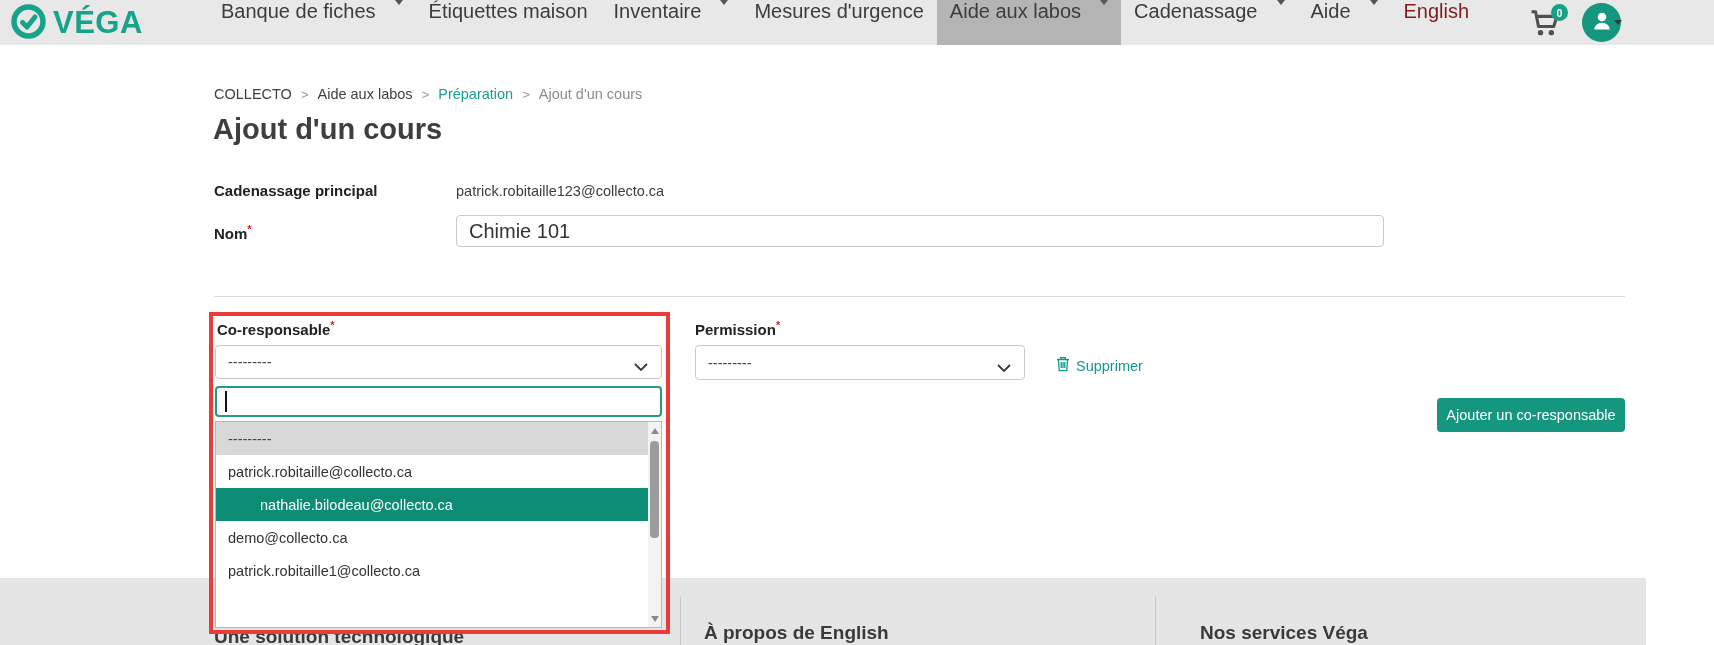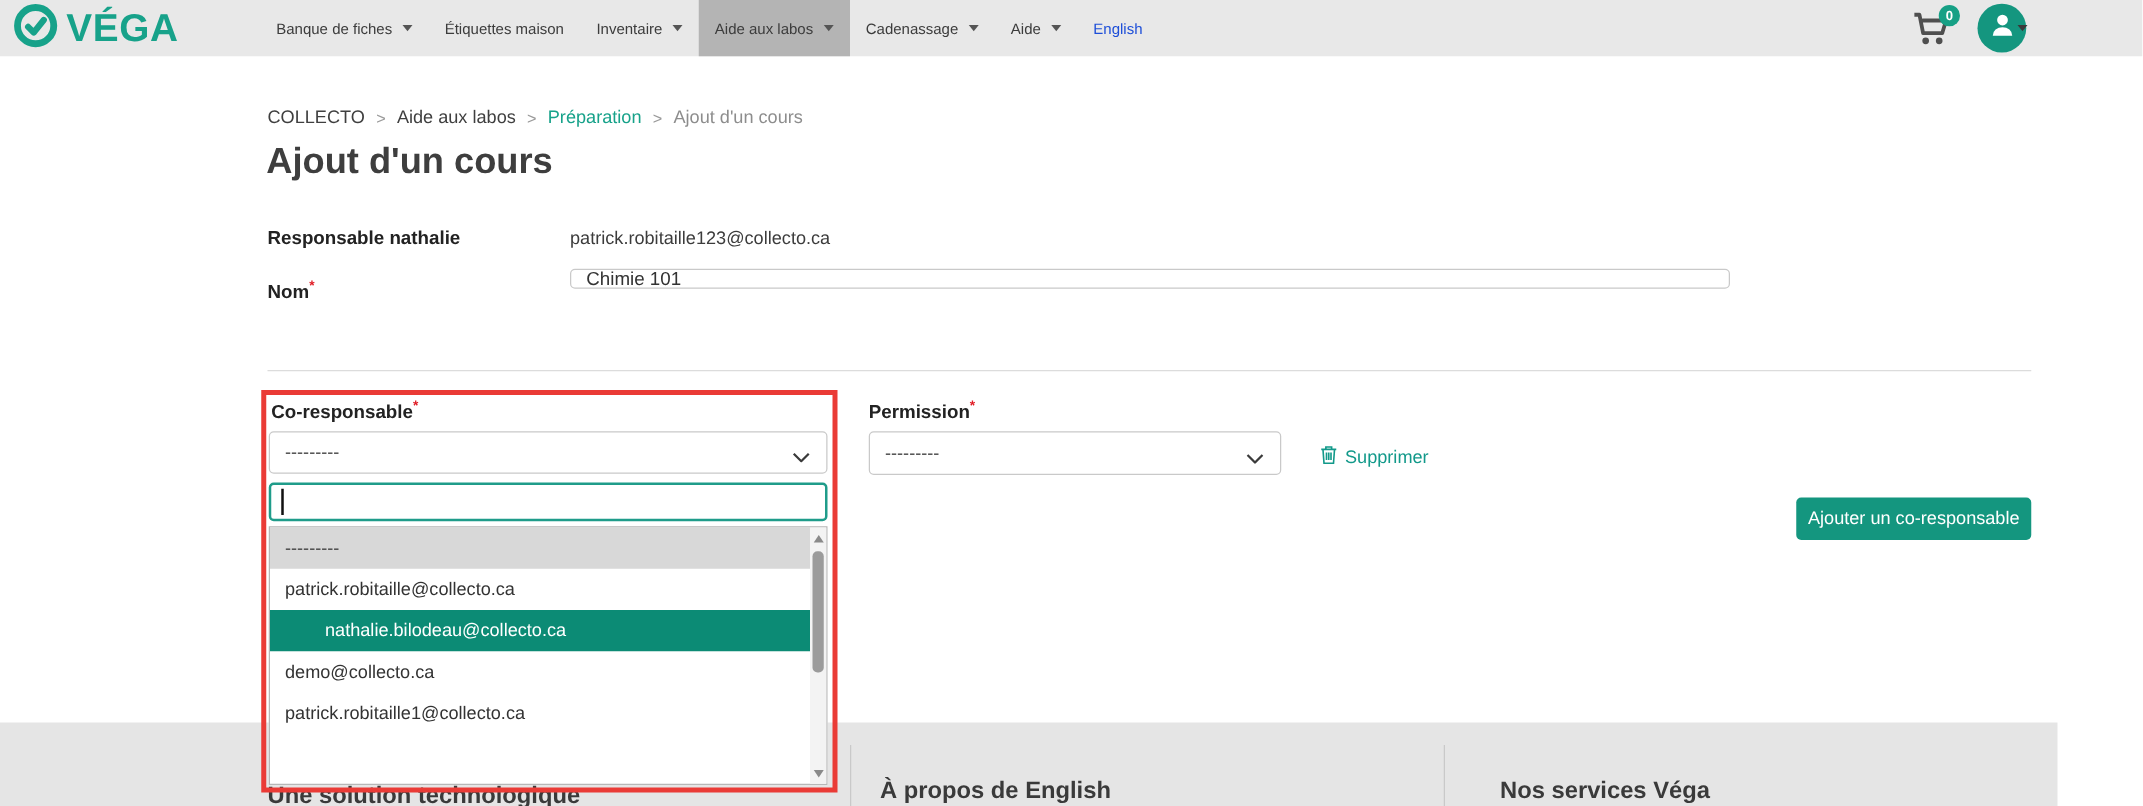--- a/index.html
+++ b/index.html
@@ -7,44 +7,44 @@
   body {
     position:relative; overflow:hidden; background:#fff;
     font-family:"Liberation Sans", sans-serif; color:#3c3c3c;
   }
 
   
   .header { position:absolute; left:0; top:0; width:1714px; height:45px; background:#e8e8e8; z-index:40; }
   .logo { position:absolute; left:10px; top:3px; height:40px; display:flex; align-items:center; gap:6px; cursor:pointer; }
   .logo-text { font-size:31px; font-weight:bold; color:#17a28a; letter-spacing:.5px; }
   .nav { position:absolute; left:208px; top:0; height:45px; display:flex; align-items:stretch; }
-  .nav-item { display:flex; align-items:center; gap:8px; padding:0 13px; font-size:12px; color:#3c3c3c; cursor:pointer; white-space:nowrap; }
+  .nav-item { display:flex; gap:19px; padding:0 13px; font-size:20px; color:#3c3c3c; cursor:pointer; white-space:nowrap; }
   .nav-item.active { background:#b4b4b4; }
-  .nav-item.muted { color:#1d4ed8; }
+  .nav-item.muted { color:#7f1d1d; }
   .tri-down { width:0; height:0; border-left:4px solid transparent; border-right:4px solid transparent; border-top:5px solid #555; }
   .cart { position:absolute; left:1530px; top:9px; width:36px; height:30px; cursor:pointer; }
   .cart-badge { position:absolute; top:-5px; right:-2px; width:17px; height:17px; border-radius:50%; background:#16a085; color:#fff; font-size:10.5px; font-weight:bold; display:flex; align-items:center; justify-content:center; }
   .avatar { position:absolute; left:1582px; top:3px; width:39px; height:39px; border-radius:50%; background:#14967f; cursor:pointer; display:flex; align-items:center; justify-content:center; }
   .avatar .tri-down { position:absolute; right:-1px; top:17px; border-top-color:#3a3a3a; }
 
   
   .breadcrumb { position:absolute; left:214px; top:86px; display:flex; align-items:center; gap:9px; font-size:14.5px; }
   .bc-dark { color:#3f3f3f; cursor:pointer; }
   .bc-teal { color:#17a28a; cursor:pointer; }
   .bc-sep { color:#9a9a9a; font-size:13px; }
   .bc-cur { color:#8d8d8d; }
   .page-title { position:absolute; left:213px; top:113px; font-size:29px; font-weight:bold; color:#3e3e3e; }
 
   
   .lbl { font-size:15px; font-weight:bold; color:#222; }
   .req { color:#e01b24; font-size:11px; vertical-align:super; font-weight:bold; }
   .row1-label { position:absolute; left:214px; top:182px; }
   .row1-value { position:absolute; left:456px; top:183px; font-size:14.5px; color:#3c3c3c; }
   .row2-label { position:absolute; left:214px; top:223px; }
-  .nom-input { position:absolute; left:456px; top:215px; width:928px; height:16px; border:1px solid #c9c9c9; border-radius:4px; font-size:15px; color:#333; padding:0 12px; font-family:"Liberation Sans",sans-serif; background:#fff; }
+  .nom-input { position:absolute; left:456px; top:215px; width:928px; height:32px; border:1px solid #c9c9c9; border-radius:4px; font-size:20px; color:#333; padding:0 12px; font-family:"Liberation Sans",sans-serif; background:#fff; }
   .hr { position:absolute; left:214px; top:296px; width:1411px; height:1px; background:#dcdcdc; }
 
   .co-label { position:absolute; left:217px; top:319px; }
   .perm-label { position:absolute; left:695px; top:319px; }
 
   .selectbox { position:absolute; background:#fff; border:1px solid #c9c9c9; border-radius:4px; display:flex; align-items:center; padding:0 32px 0 12px; font-size:14.5px; color:#454545; cursor:pointer; }
   .sel1 { left:215px; top:345px; width:447px; height:34px; }
   .sel2 { left:695px; top:345px; width:330px; height:35px; }
   .chev { position:absolute; right:13px; top:50%; margin-top:-4px; }
 
@@ -96,20 +96,23 @@
       <span>Banque de fiches</span>
       <i class="tri-down"></i>
     </div>
     <div class="nav-item">
       <span>Étiquettes maison</span>
     </div>
     <div class="nav-item">
       <span>Inventaire</span>
       <i class="tri-down"></i>
     </div>
+    <div class="nav-item">
+      <span>Mesures d'urgence</span>
+    </div>
     <div class="nav-item active">
       <span>Aide aux labos</span>
       <i class="tri-down"></i>
     </div>
     <div class="nav-item">
       <span>Cadenassage</span>
       <i class="tri-down"></i>
     </div>
     <div class="nav-item">
       <span>Aide</span>
@@ -147,21 +150,21 @@
   <span class="bc-sep">&gt;</span>
   <span class="bc-dark">Aide aux labos</span>
   <span class="bc-sep">&gt;</span>
   <span class="bc-teal">Préparation</span>
   <span class="bc-sep">&gt;</span>
   <span class="bc-cur">Ajout d'un cours</span>
 </div>
 
 <h1 class="page-title">Ajout d'un cours</h1>
 
-<div class="lbl row1-label">Responsable nathalie</div>
+<div class="lbl row1-label">Cadenassage principal</div>
 <div class="row1-value">patrick.robitaille123@collecto.ca</div>
 
 <div class="lbl row2-label">
   <span>Nom</span><span class="req">*</span>
 </div>
 <input class="nom-input" type="text" value="Chimie 101" style="">
 
 <div class="hr"></div>
 
 <div class="lbl co-label">

